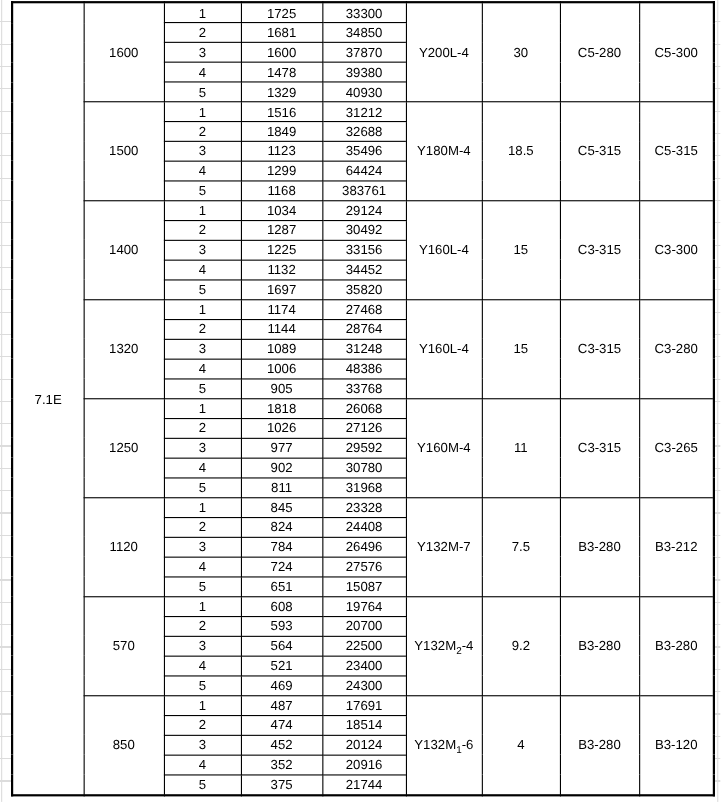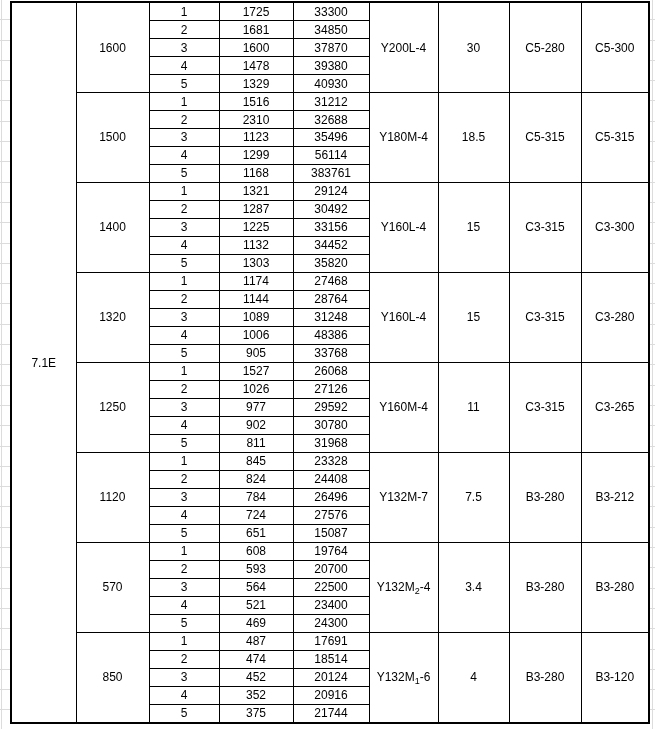--- a/index.html
+++ b/index.html
@@ -111,42 +111,42 @@
           <td>1</td>
           <td>1516</td>
           <td>31212</td>
           <td rowspan="5"><span>Y180M-4</span><sub></sub><span></span></td>
           <td rowspan="5">18.5</td>
           <td rowspan="5">C5-315</td>
           <td rowspan="5">C5-315</td>
         </tr>
         <tr>
           <td>2</td>
-          <td>2310</td>
+          <td>1849</td>
           <td>32688</td>
         </tr>
         <tr>
           <td>3</td>
           <td>1123</td>
           <td>35496</td>
         </tr>
         <tr>
           <td>4</td>
           <td>1299</td>
-          <td>56114</td>
+          <td>64424</td>
         </tr>
         <tr>
           <td>5</td>
           <td>1168</td>
           <td>383761</td>
         </tr>
         <tr>
           <td rowspan="5">1400</td>
           <td>1</td>
-          <td>1321</td>
+          <td>1034</td>
           <td>29124</td>
           <td rowspan="5"><span>Y160L-4</span><sub></sub><span></span></td>
           <td rowspan="5">15</td>
           <td rowspan="5">C3-315</td>
           <td rowspan="5">C3-300</td>
         </tr>
         <tr>
           <td>2</td>
           <td>1287</td>
           <td>30492</td>
@@ -156,21 +156,21 @@
           <td>1225</td>
           <td>33156</td>
         </tr>
         <tr>
           <td>4</td>
           <td>1132</td>
           <td>34452</td>
         </tr>
         <tr>
           <td>5</td>
-          <td>1303</td>
+          <td>1697</td>
           <td>35820</td>
         </tr>
         <tr>
           <td rowspan="5">1320</td>
           <td>1</td>
           <td>1174</td>
           <td>27468</td>
           <td rowspan="5"><span>Y160L-4</span><sub></sub><span></span></td>
           <td rowspan="5">15</td>
           <td rowspan="5">C3-315</td>
@@ -192,21 +192,21 @@
           <td>48386</td>
         </tr>
         <tr>
           <td>5</td>
           <td>905</td>
           <td>33768</td>
         </tr>
         <tr>
           <td rowspan="5">1250</td>
           <td>1</td>
-          <td>1527</td>
+          <td>1818</td>
           <td>26068</td>
           <td rowspan="5"><span>Y160M-4</span><sub></sub><span></span></td>
           <td rowspan="5">11</td>
           <td rowspan="5">C3-315</td>
           <td rowspan="5">C3-265</td>
         </tr>
         <tr>
           <td>2</td>
           <td>1026</td>
           <td>27126</td>
@@ -255,21 +255,21 @@
           <td>5</td>
           <td>651</td>
           <td>15087</td>
         </tr>
         <tr>
           <td rowspan="5">570</td>
           <td>1</td>
           <td>608</td>
           <td>19764</td>
           <td rowspan="5"><span>Y132M</span><sub>2</sub><span>-4</span></td>
-          <td rowspan="5">3.4</td>
+          <td rowspan="5">9.2</td>
           <td rowspan="5">B3-280</td>
           <td rowspan="5">B3-280</td>
         </tr>
         <tr>
           <td>2</td>
           <td>593</td>
           <td>20700</td>
         </tr>
         <tr>
           <td>3</td>

